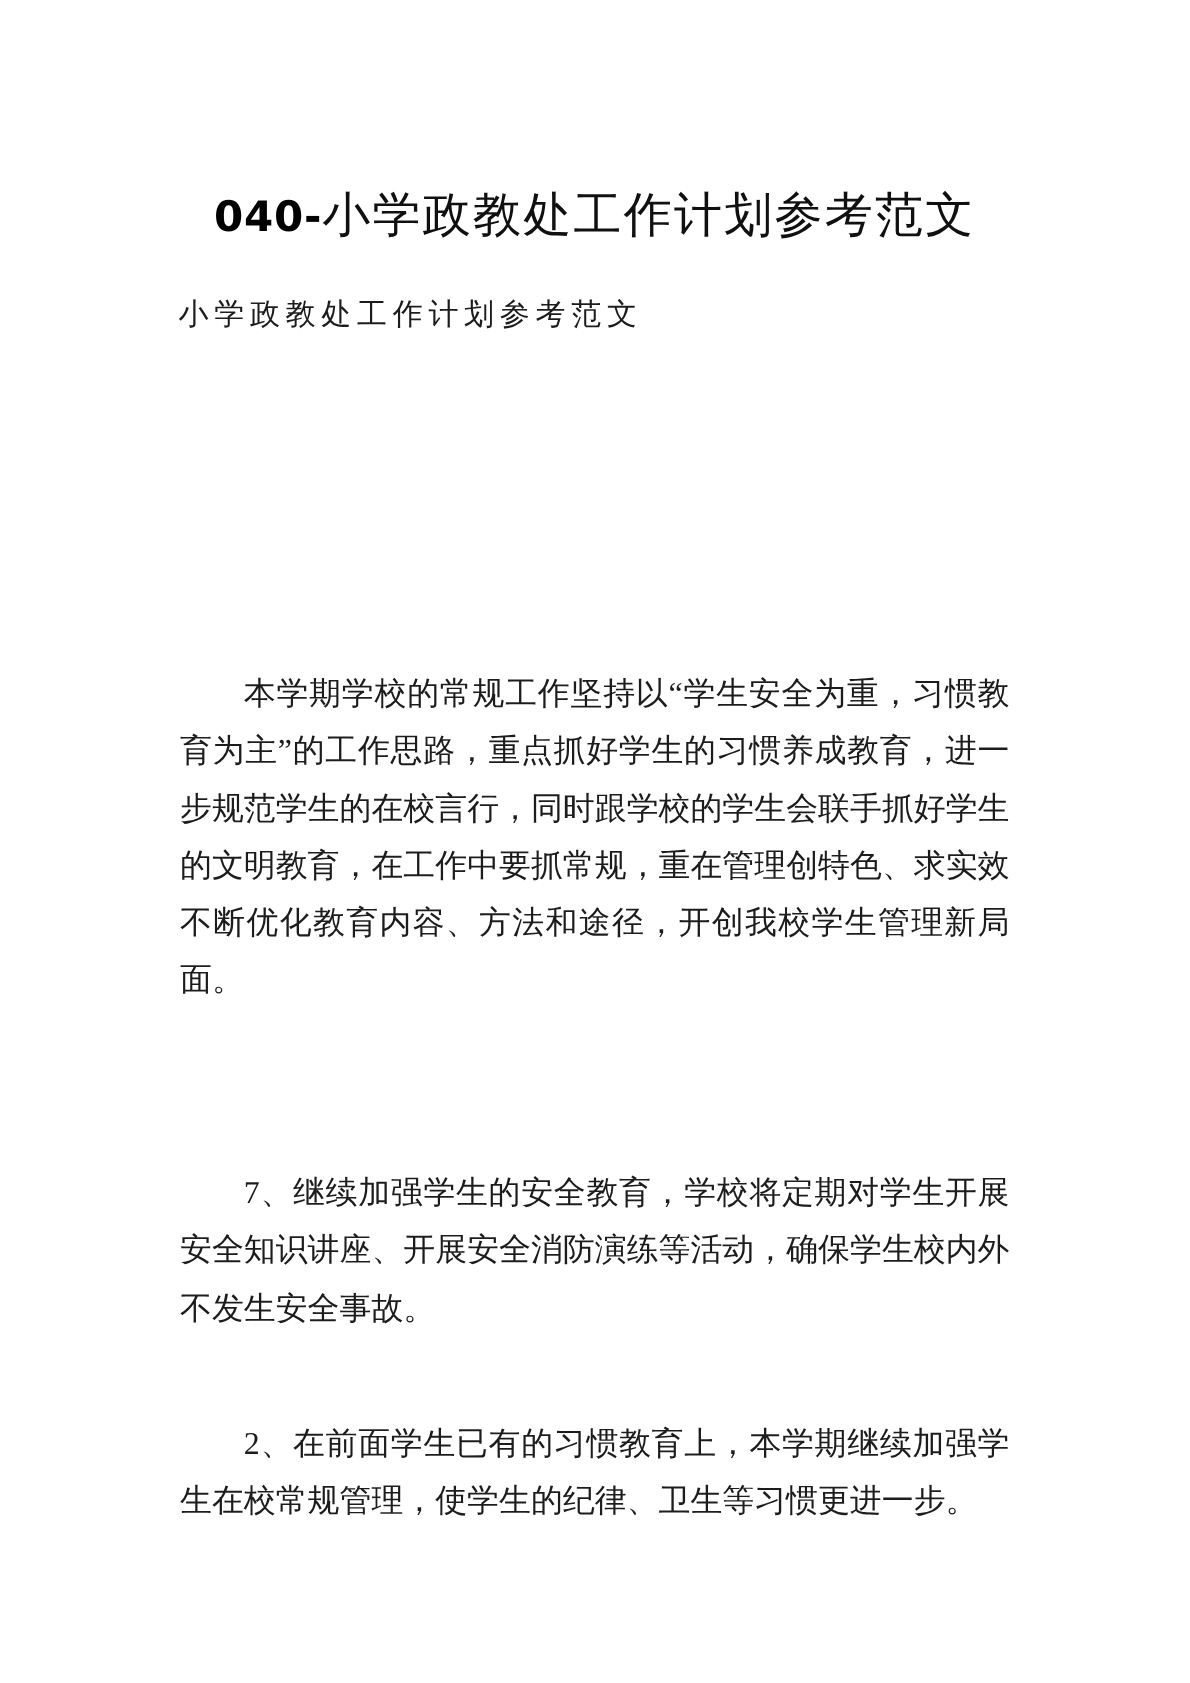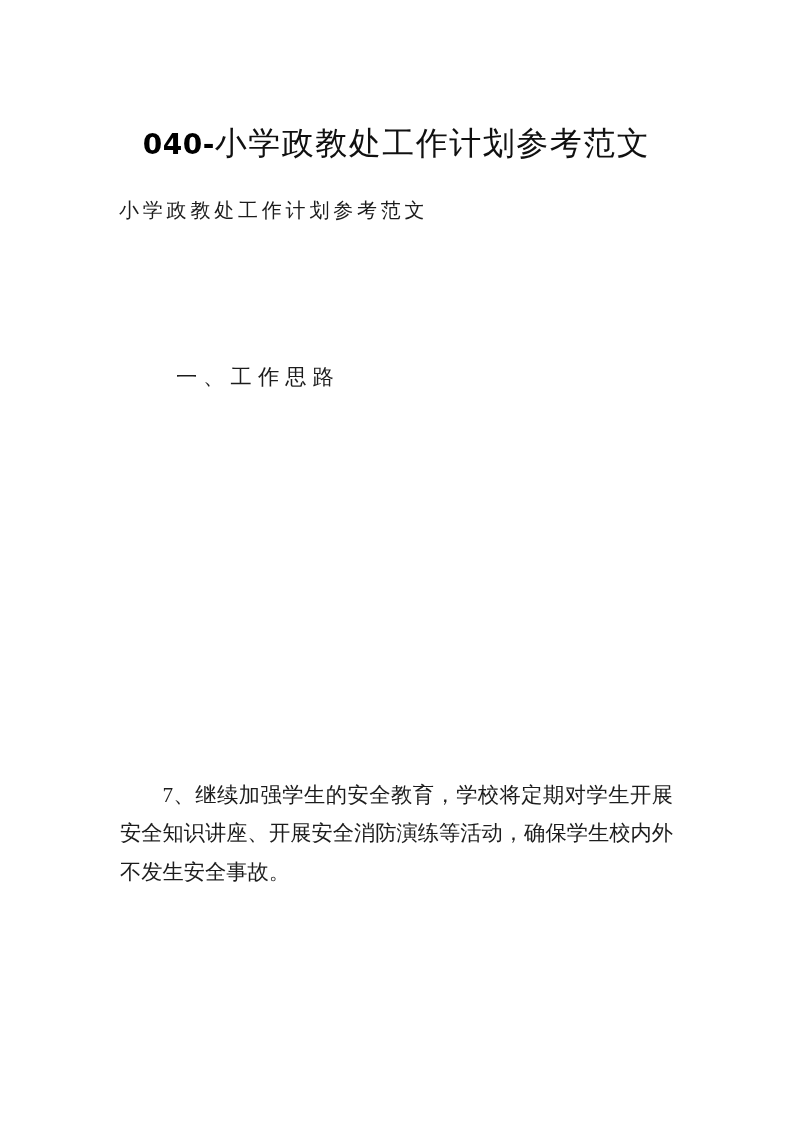--- a/index.html
+++ b/index.html
@@ -82,20 +82,21 @@
 </style>
 </head>
 <body>
 
 <div class="page">
 
   <h1 class="title"><span class="title-num">040-</span><span class="title-zh">小学政教处工作计划参考范文</span></h1>
 
   <p class="subtitle">小学政教处工作计划参考范文</p>
 
-  <div class="heading heading-1">一、工作思路</div>
 
+  <p class="para para-1">本学期学校的常规工作坚持以“学生安全为重，习惯教育为主”的工作思路，重点抓好学生的习惯养成教育，进一步规范学生的在校言行，同时跟学校的学生会联手抓好学生的文明教育，在工作中要抓常规，重在管理创特色、求实效不断优化教育内容、方法和途径，开创我校学生管理新局面。</p>
 
 
   <p class="para para-2">7、继续加强学生的安全教育，学校将定期对学生开展安全知识讲座、开展安全消防演练等活动，确保学生校内外不发生安全事故。</p>
 
+  <p class="para para-3">2、在前面学生已有的习惯教育上，本学期继续加强学生在校常规管理，使学生的纪律、卫生等习惯更进一步。</p>
 
 </div>
 
 </body></html>

